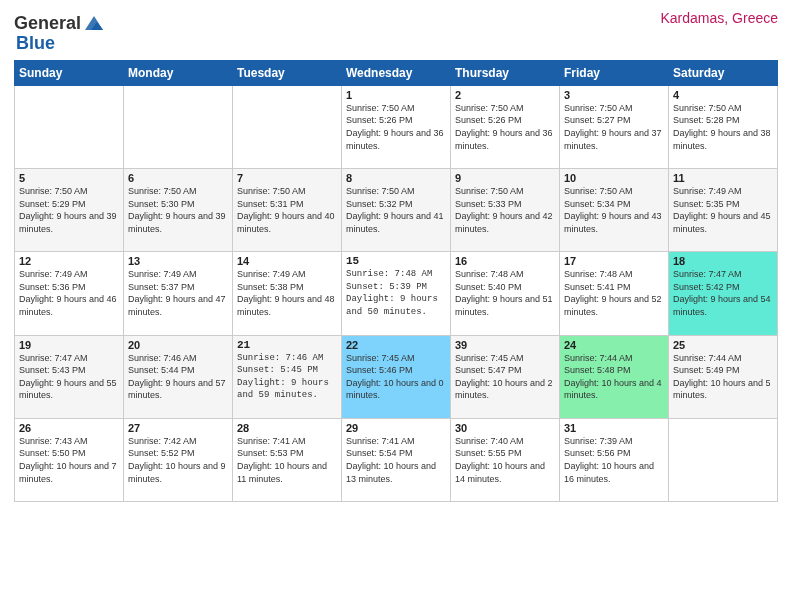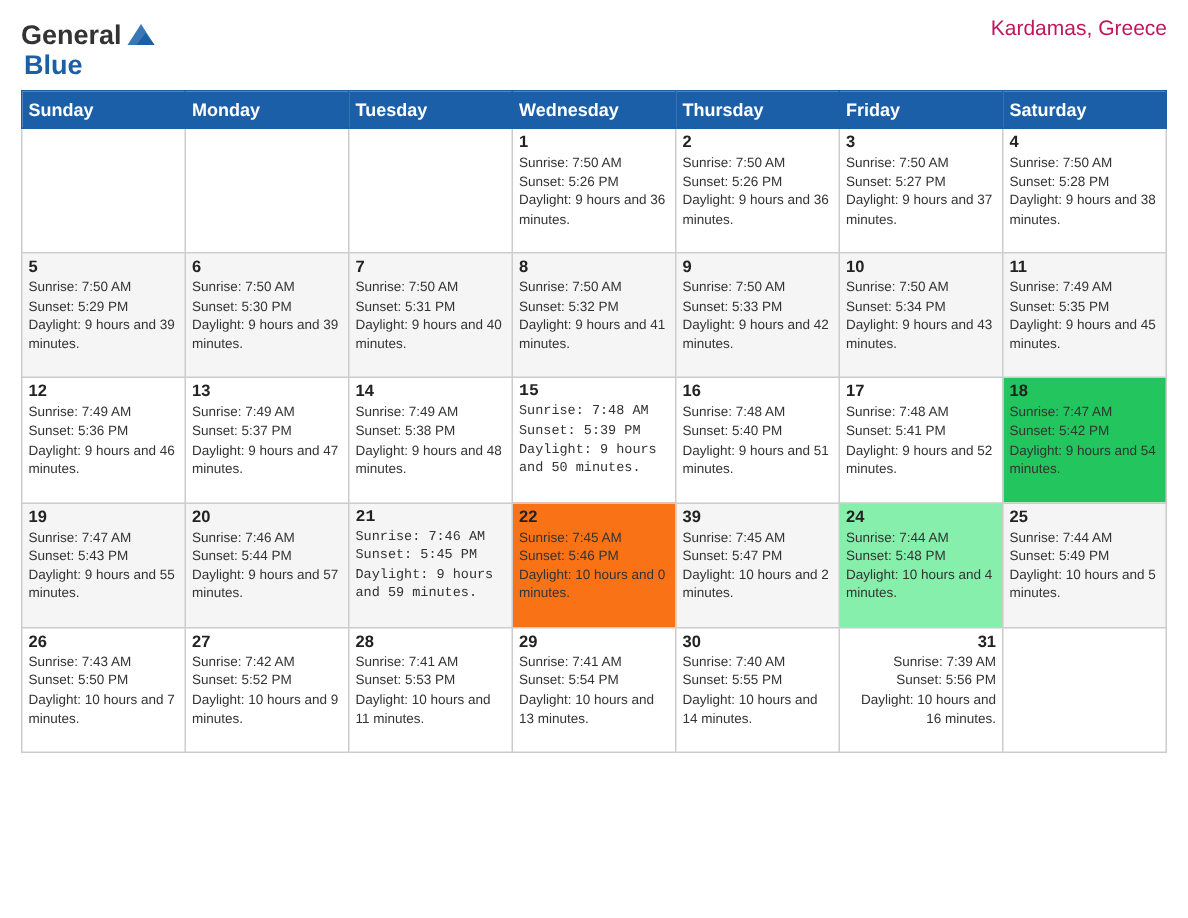--- a/index.html
+++ b/index.html
@@ -260,21 +260,21 @@
 Daylight: 9 hours
 and 51 minutes.</div>
           </td>
           <td style="background: rgb(255, 255, 255);">
             <span class="day-num">17</span>
             <div class="day-info">Sunrise: 7:48 AM
 Sunset: 5:41 PM
 Daylight: 9 hours
 and 52 minutes.</div>
           </td>
-          <td style="background: #22c55e;">
+          <td style="background: #5eead4;">
             <span class="day-num">18</span>
             <div class="day-info">Sunrise: 7:47 AM
 Sunset: 5:42 PM
 Daylight: 9 hours
 and 54 minutes.</div>
           </td>
         </tr>
         <tr>
           <td style="background: rgb(245, 245, 245);">
             <span class="day-num">19</span>
@@ -290,21 +290,21 @@
 Daylight: 9 hours
 and 57 minutes.</div>
           </td>
           <td style="background: rgb(245, 245, 245); font-family: Liberation Mono, monospace;">
             <span class="day-num">21</span>
             <div class="day-info">Sunrise: 7:46 AM
 Sunset: 5:45 PM
 Daylight: 9 hours
 and 59 minutes.</div>
           </td>
-          <td style="background: #f97316;">
+          <td style="background: #7dd3fc;">
             <span class="day-num">22</span>
             <div class="day-info">Sunrise: 7:45 AM
 Sunset: 5:46 PM
 Daylight: 10 hours
 and 0 minutes.</div>
           </td>
           <td style="background: rgb(245, 245, 245);">
             <span class="day-num">39</span>
             <div class="day-info">Sunrise: 7:45 AM
 Sunset: 5:47 PM
@@ -355,21 +355,21 @@
 Daylight: 10 hours
 and 13 minutes.</div>
           </td>
           <td style="background: rgb(255, 255, 255);">
             <span class="day-num">30</span>
             <div class="day-info">Sunrise: 7:40 AM
 Sunset: 5:55 PM
 Daylight: 10 hours
 and 14 minutes.</div>
           </td>
-          <td style="background: rgb(255, 255, 255); text-align: right;">
+          <td style="background: rgb(255, 255, 255);">
             <span class="day-num">31</span>
             <div class="day-info">Sunrise: 7:39 AM
 Sunset: 5:56 PM
 Daylight: 10 hours
 and 16 minutes.</div>
           </td>
           <td class="empty-cell" style="background: rgb(255, 255, 255);"></td>
         </tr>
       </tbody>
   </table>

